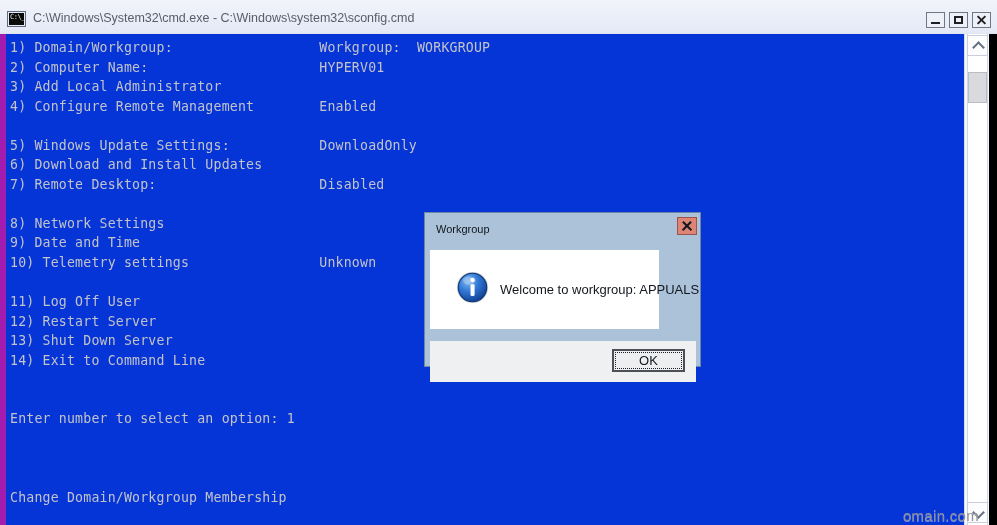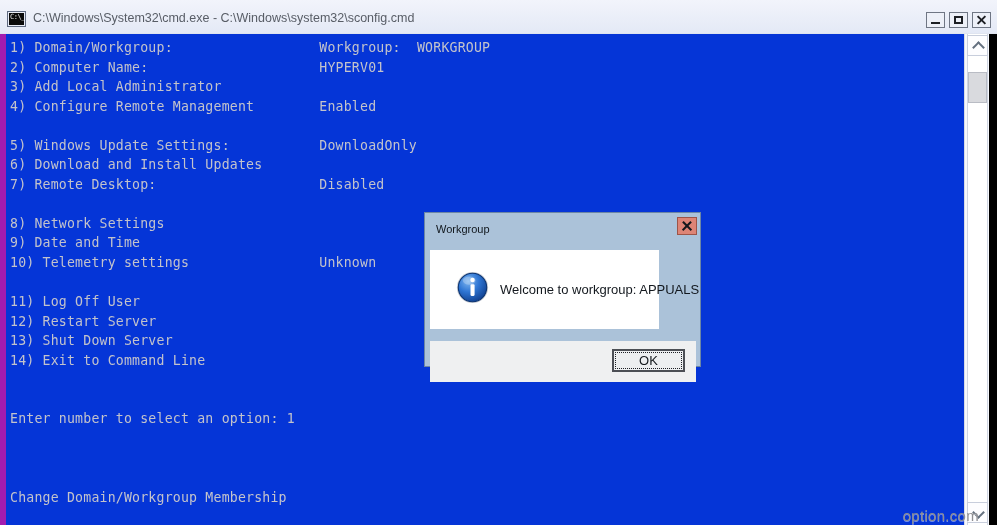--- a/index.html
+++ b/index.html
@@ -420,15 +420,15 @@
 
     <div id="dialog-footer">
       <div id="ok-button">
         <span class="focus-ring"></span>
         <span id="ok-label">OK</span>
       </div>
     </div>
 
   </div>
 
-  <div id="watermark">option.com</div>
+  <div id="watermark">omain.com</div>
 
 </div>
 
 </body></html>

